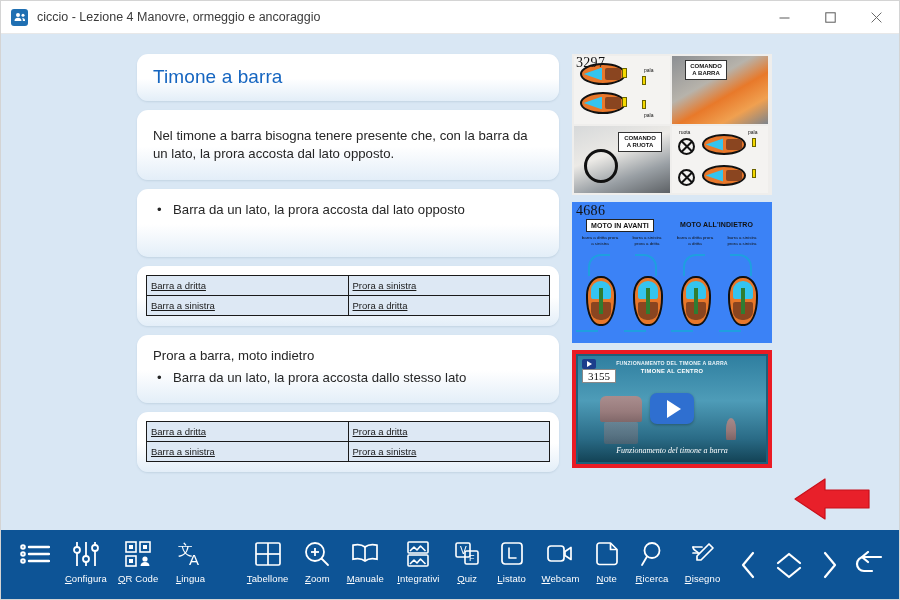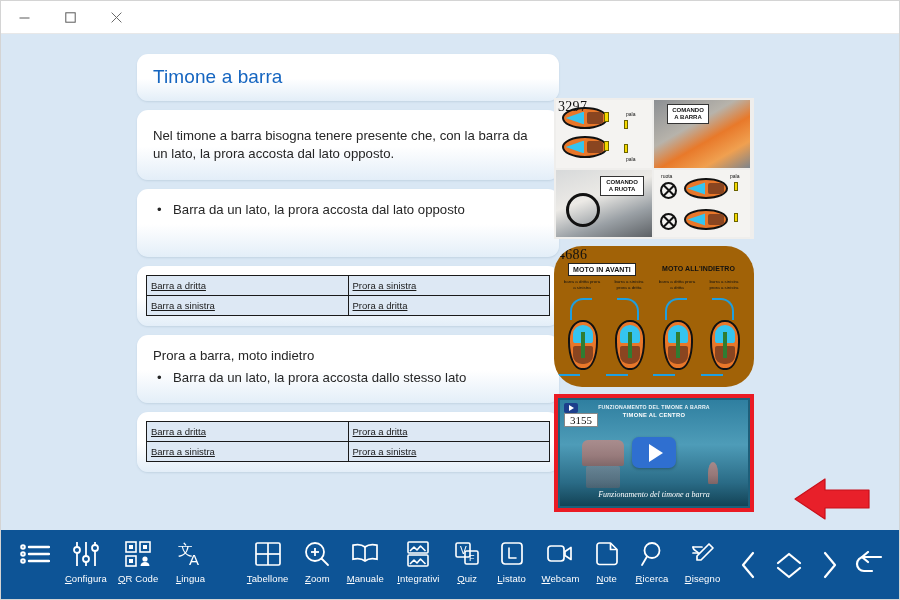--- a/index.html
+++ b/index.html
@@ -50,21 +50,21 @@
     background: #d9e7f4;
     padding: 10px 8px 0 20px;
     overflow: hidden;
   }
   .slide-inner { position: relative; width: 100%; height: 100%; }
 
   .col-left {
     position: absolute; left: 116px; top: 10px; width: 422px;
   }
   .col-right {
-    position: absolute; left: 533px; top: 10px; width: 200px; margin-top: 44px;
+    position: absolute; left: 551px; top: 10px; width: 200px;
   }
 
   .card {
     border-radius: 11px;
     background: linear-gradient(180deg, #ffffff 0%, #ffffff 52%, #e3eef8 100%);
     box-shadow: 0 1px 2px rgba(90,120,150,.18);
     padding: 13px 16px;
     margin-bottom: 9px;
   }
   .card.title-card { padding: 12px 4px 13px 16px; }
@@ -148,21 +148,21 @@
     border: 2px solid #111; z-index: 4;
   }
   .gcircle:before, .gcircle:after {
     content: ""; position: absolute; left: 50%; top: -1px;
     width: 2px; height: 15px; background: #111; margin-left: -1px;
   }
   .gcircle:before { transform: rotate(45deg); }
   .gcircle:after { transform: rotate(-45deg); }
 
   
-  .th2 { height: 141px; background: #a16207; border-radius: 28px; }
+  .th2 { height: 141px; background: #3b82f6; }
   .th2-banner {
     position: absolute; background: #fff; border: 1px solid #222;
     font-size: 7px; font-weight: bold; color: #111;
     padding: 2px 4px; top: 17px; z-index: 5; letter-spacing: .1px;
   }
   .lbl2 { position: absolute; font-size: 4.4px; color: #111; text-align: center; z-index: 5; line-height: 1.25; }
   .boat2 {
     position: absolute; width: 30px; height: 50px;
     border: 2px solid #111; border-radius: 48% 48% 44% 44% / 38% 38% 56% 56%;
     background: #e8772a; overflow: hidden;
@@ -264,20 +264,31 @@
     height: 52px; color: #fff;
   }
   .sp { flex: 0 0 auto; }
 </style>
 </head>
 <body>
 
 <div class="window">
 
   <div class="titlebar">
+    <div class="title-left">
+      <div class="app-icon">
+        <svg width="12" height="10" viewBox="0 0 12 10" fill="#fff">
+          <circle cx="4" cy="3" r="2"></circle>
+            <circle cx="9" cy="3.2" r="1.5"></circle>
+          <path d="M0.5 9c0-2 1.6-3.2 3.5-3.2S7.5 7 7.5 9z"></path>
+          <path d="M8 5.9c1.6 0 3 .9 3 2.3V9H8.8V7.6c0-.7-.3-1.3-.8-1.7z"></path>
+        </svg>
+      </div>
+      <div class="title-text">ciccio - Lezione 4 Manovre, ormeggio e ancoraggio</div>
+    </div>
     <div class="win-btns">
       <div class="win-btn">
         <svg width="11" height="11" viewBox="0 0 11 11">
             <line x1="0.5" y1="6" x2="10.5" y2="6" stroke="#5a5a5a" stroke-width="1"></line>
           </svg>
       </div>
       <div class="win-btn">
         <svg width="11" height="11" viewBox="0 0 11 11">
             <rect x="0.8" y="0.8" width="9.4" height="9.4" fill="none" stroke="#5a5a5a" stroke-width="1"></rect>
           </svg>

